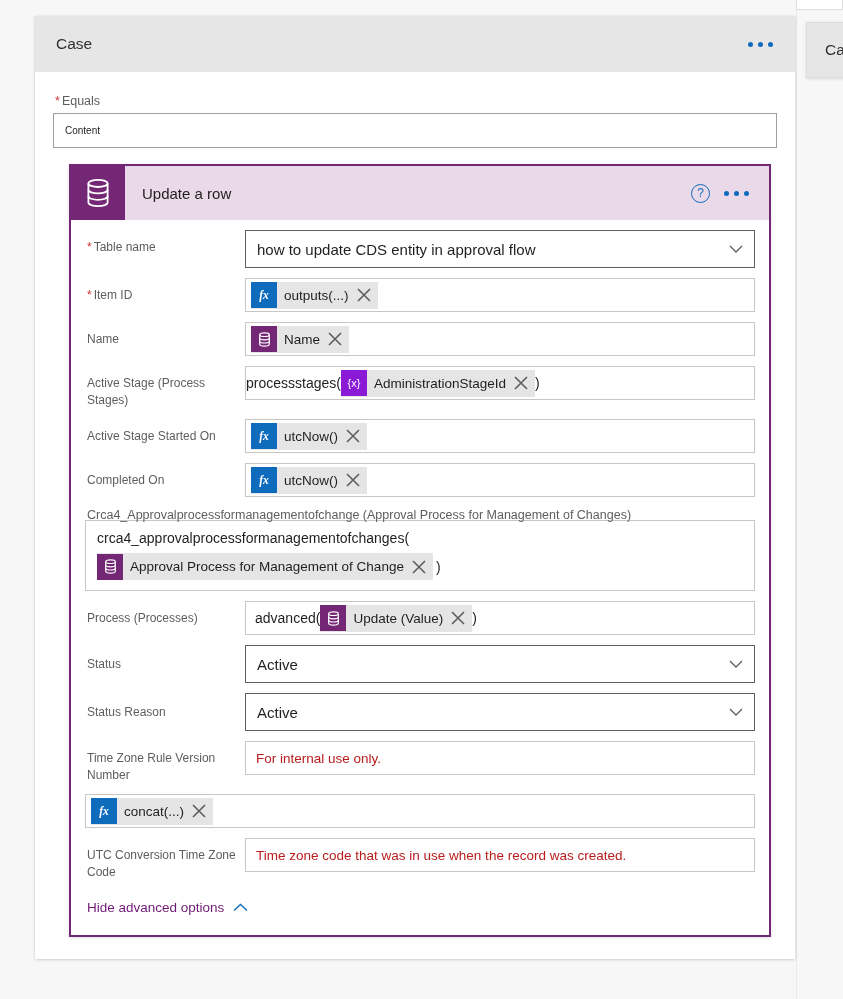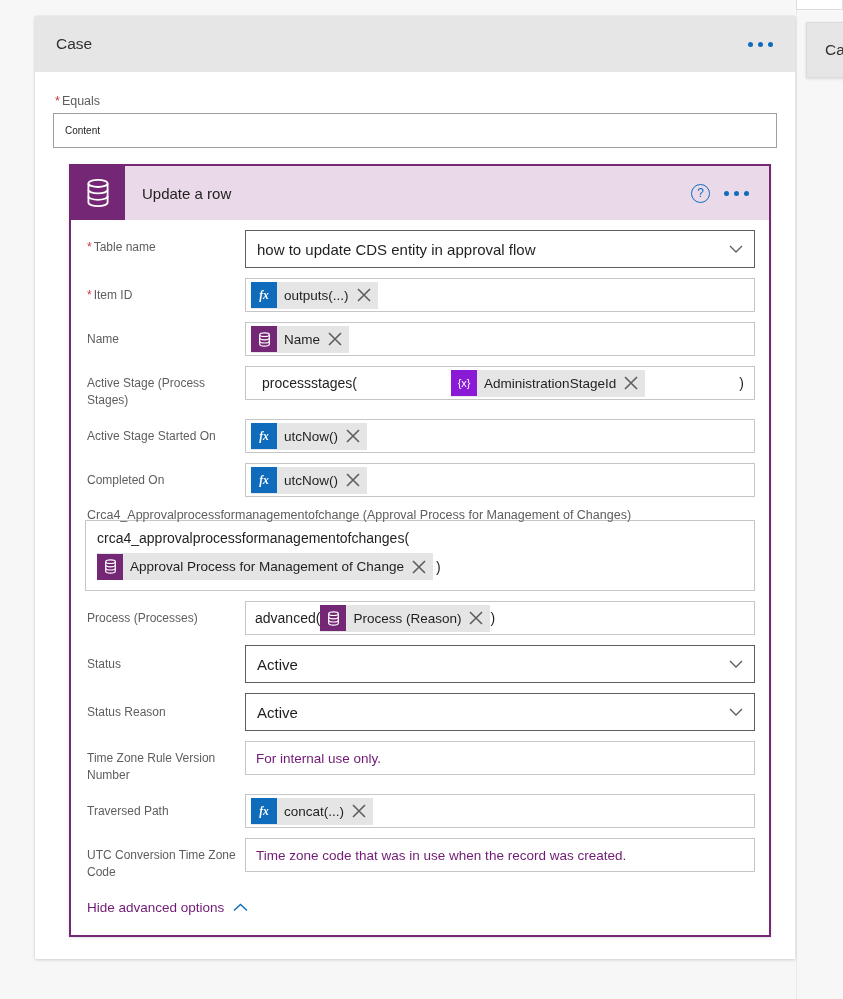--- a/index.html
+++ b/index.html
@@ -146,21 +146,21 @@
     border: 1px solid #a19f9d;
     background: #fff;
     min-height: 34px;
     display: flex;
     align-items: center;
     padding: 0 10px;
     font-size: 14px;
     color: #201f1e;
   }
   .inputbox.light { border-color: #c8c6c4; }
-  .inputbox.placeholder { color: #701a75; font-size: 13.5px; }
+  .inputbox.placeholder { color: #b91c1c; font-size: 13.5px; }
   .inputbox.token-host { padding: 0 0 0 5px; }
 
   .dropdown {
     border: 1px solid #605e5c;
     background: #fff;
     height: 38px;
     display: flex;
     align-items: center;
     padding: 0 11px;
     font-size: 15px;
@@ -391,21 +391,21 @@
                 </span>
               </div>
             </div>
           </div>
 
           <div class="frow">
             <div class="flabel">
               <span>Active Stage (Process Stages)</span>
             </div>
             <div class="fctl">
-              <div class="inputbox light" style="padding-left:16px;justify-content:space-between;">
+              <div class="inputbox light" style="padding-left:0;">
                 <span class="plain">processstages(</span>
                 <span class="token">
                   <span class="tok-ico vr">{x}</span>
                   <span class="tok-text">AdministrationStageId</span>
                   <svg class="tok-x" viewBox="0 0 20 20">
                       <path d="M4 4 L16 16 M16 4 L4 16" stroke="#605e5c" stroke-width="1.6"></path>
                     </svg>
                 </span>
                 <span class="plain">)</span>
               </div>
@@ -483,21 +483,21 @@
                   <span class="tok-ico dv">
                     <svg width="13" height="15" viewBox="0 0 26 30">
                         <g fill="none" stroke="#fff" stroke-width="2.4">
                           <ellipse cx="13" cy="5.4" rx="9.6" ry="3.6"></ellipse>
                           <path d="M3.4 5.4 V24.6 C3.4 26.6 7.7 28.2 13 28.2 C18.3 28.2 22.6 26.6 22.6 24.6 V5.4"></path>
                           <path d="M3.4 12 C3.4 14 7.7 15.6 13 15.6 C18.3 15.6 22.6 14 22.6 12"></path>
                           <path d="M3.4 18.4 C3.4 20.4 7.7 22 13 22 C18.3 22 22.6 20.4 22.6 18.4"></path>
                         </g>
                       </svg>
                   </span>
-                  <span class="tok-text">Process (Reason)</span>
+                  <span class="tok-text">Update (Value)</span>
                   <svg class="tok-x" viewBox="0 0 20 20">
                       <path d="M4 4 L16 16 M16 4 L4 16" stroke="#605e5c" stroke-width="1.6"></path>
                     </svg>
                 </span>
                 <span class="plain">)</span>
               </div>
             </div>
           </div>
 
           <div class="frow">
@@ -533,23 +533,20 @@
               <span>Time Zone Rule Version Number</span>
             </div>
             <div class="fctl">
               <div class="inputbox light placeholder">
                 <span>For internal use only.</span>
               </div>
             </div>
           </div>
 
           <div class="frow">
-            <div class="flabel">
-              <span>Traversed Path</span>
-            </div>
             <div class="fctl">
               <div class="inputbox light token-host">
                 <span class="token">
                   <span class="tok-ico fx">fx</span>
                   <span class="tok-text">concat(...)</span>
                   <svg class="tok-x" viewBox="0 0 20 20">
                       <path d="M4 4 L16 16 M16 4 L4 16" stroke="#605e5c" stroke-width="1.6"></path>
                     </svg>
                 </span>
               </div>

